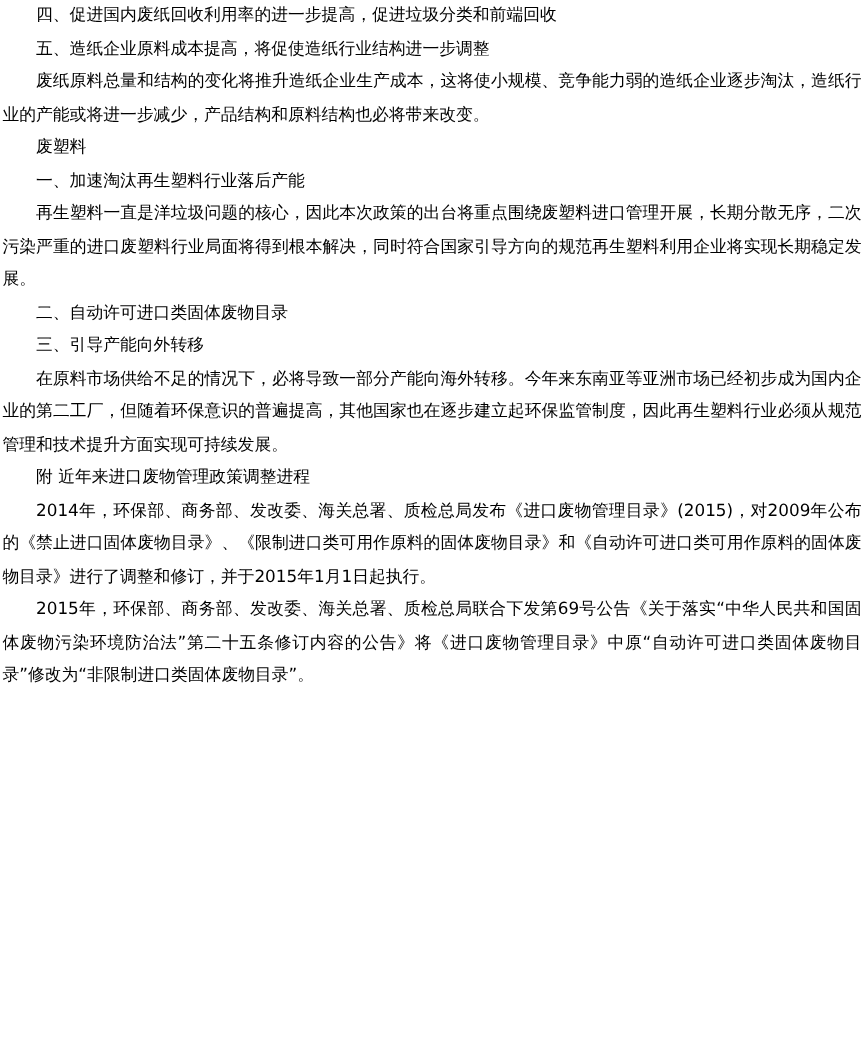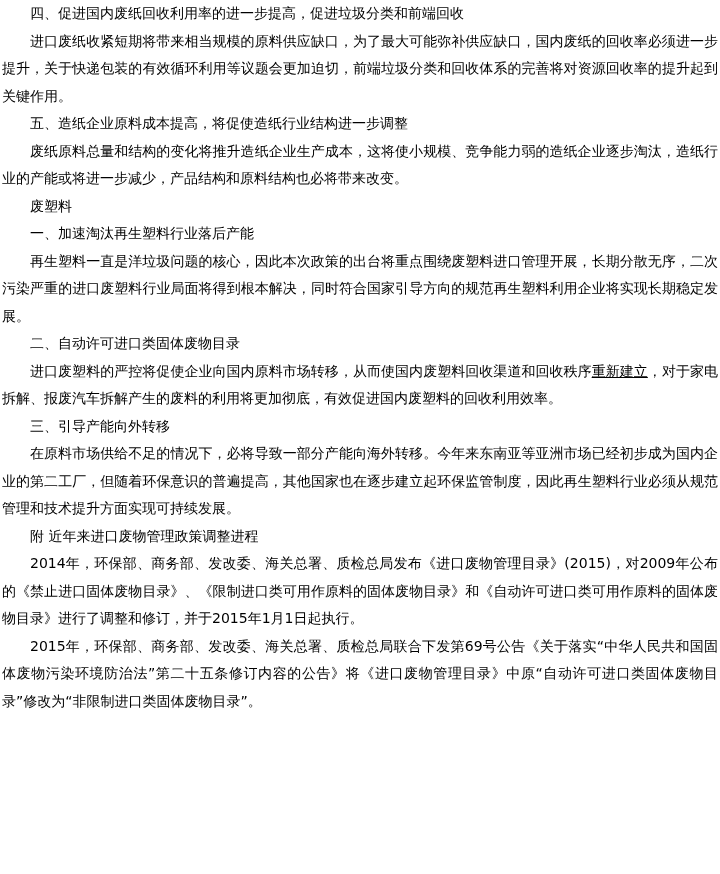--- a/index.html
+++ b/index.html
@@ -30,27 +30,25 @@
   .u {
     text-decoration: underline;
   }
 </style>
 </head>
 <body>
 
 <div class="page">
   <div class="doc-body">
       <p class="para"><span>四、促进国内废纸回收利用率的进一步提高，促进垃圾分类和前端回收</span></p>
-      <p class="para"><span>进口废纸收紧短期将带来相当规模的原料供应缺口，为了最大可能弥补供应缺口，国内废纸的回收率必须进一步提升，关于快递包装的有效循环利用等议题会更加迫切，前端垃圾分类和回收体系的完善将对资源回收率的提升起到关键作用。</span></p>
       <p class="para"><span>五、造纸企业原料成本提高，将促使造纸行业结构进一步调整</span></p>
       <p class="para"><span>废纸原料总量和结构的变化将推升造纸企业生产成本，这将使小规模、竞争能力弱的造纸企业逐步淘汰，造纸行业的产能或将进一步减少，产品结构和原料结构也必将带来改变。</span></p>
       <p class="para"><span>废塑料</span></p>
       <p class="para"><span>一、加速淘汰再生塑料行业落后产能</span></p>
       <p class="para"><span>再生塑料一直是洋垃圾问题的核心，因此本次政策的出台将重点围绕废塑料进口管理开展，长期分散无序，二次污染严重的进口废塑料行业局面将得到根本解决，同时符合国家引导方向的规范再生塑料利用企业将实现长期稳定发展。</span></p>
       <p class="para"><span>二、自动许可进口类固体废物目录</span></p>
-      <p class="para"><span>进口废塑料的严控将促使企业向国内原料市场转移，从而使国内废塑料回收渠道和回收秩序</span><span class="u">重新建立</span><span>，对于家电拆解、报废汽车拆解产生的废料的利用将更加彻底，有效促进国内废塑料的回收利用效率。</span></p>
       <p class="para"><span>三、引导产能向外转移</span></p>
       <p class="para"><span>在原料市场供给不足的情况下，必将导致一部分产能向海外转移。今年来东南亚等亚洲市场已经初步成为国内企业的第二工厂，但随着环保意识的普遍提高，其他国家也在逐步建立起环保监管制度，因此再生塑料行业必须从规范管理和技术提升方面实现可持续发展。</span></p>
       <p class="para"><span>附 近年来进口废物管理政策调整进程</span></p>
       <p class="para"><span>2014年，环保部、商务部、发改委、海关总署、质检总局发布《进口废物管理目录》(2015)，对2009年公布的《禁止进口固体废物目录》、《限制进口类可用作原料的固体废物目录》和《自动许可进口类可用作原料的固体废物目录》进行了调整和修订，并于2015年1月1日起执行。</span></p>
       <p class="para"><span>2015年，环保部、商务部、发改委、海关总署、质检总局联合下发第69号公告《关于落实“中华人民共和国固体废物污染环境防治法”第二十五条修订内容的公告》将《进口废物管理目录》中原“自动许可进口类固体废物目录”修改为“非限制进口类固体废物目录”。</span></p>
     </div>
 </div>
 
 </body></html>

